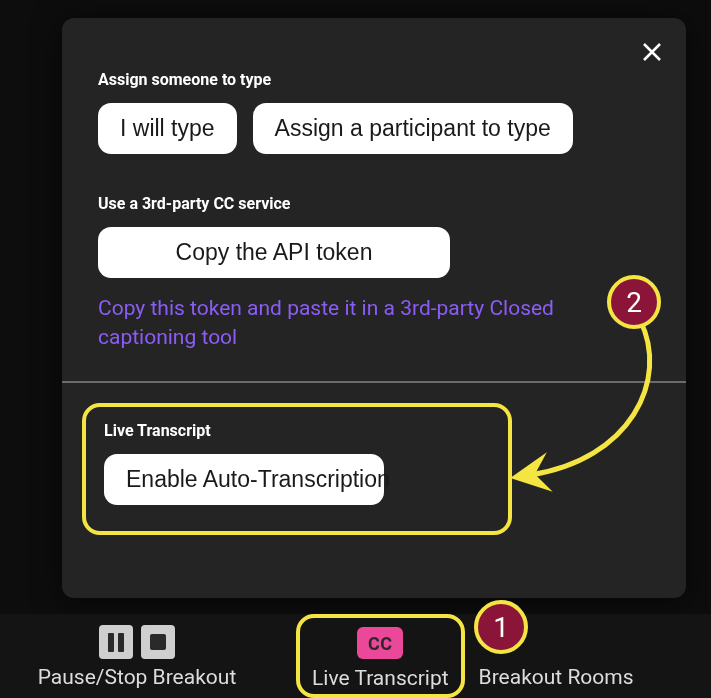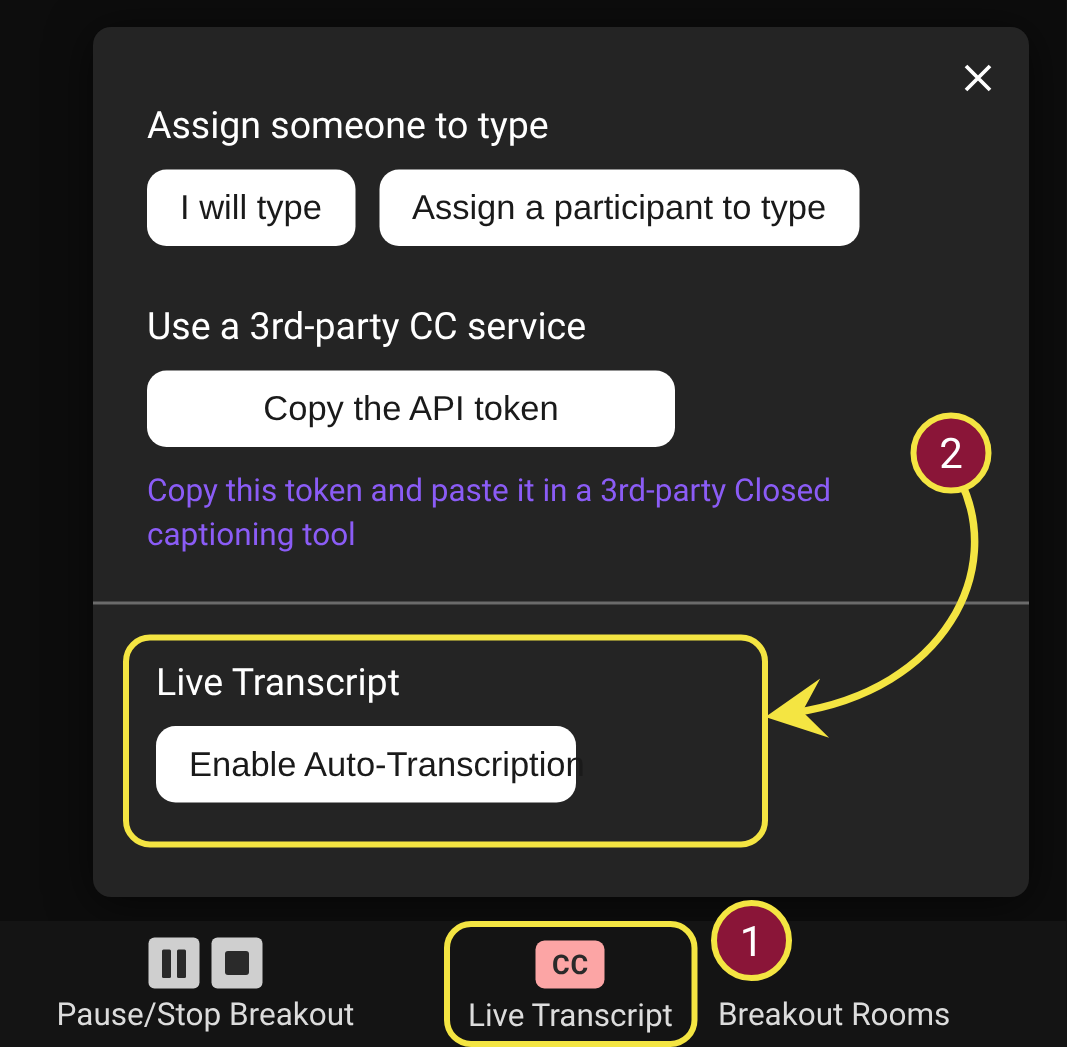--- a/index.html
+++ b/index.html
@@ -1,38 +1,38 @@
 <!DOCTYPE html>
 <html><head>
 <meta charset="utf-8">
 <style>
 html,body{margin:0;padding:0;width:711px;height:698px;background:#0d0d0d;font-family:-apple-system,BlinkMacSystemFont,"Segoe UI",Roboto,Helvetica,Arial,sans-serif;color:#fff;overflow:hidden;position:relative}
 .panel{position:absolute;top:18px;left:62px;width:624px;height:580px;background:#242424;border-radius:12px;box-shadow:0 4px 30px rgba(0,0,0,.6);padding:0;box-sizing:border-box}
 .panel .close{position:absolute;top:22px;right:22px;cursor:pointer}
 .panel .close svg{width:24px;height:24px;stroke:#fff;stroke-width:2.5;fill:none}
 .section{padding:0 36px}
 .s1{padding-top:52px}
-.h{font-size:25px;font-weight:400;color:#fff;margin:0 0 14px 0}
+.h{font-size:16px;font-weight:700;color:#fff;margin:0 0 14px 0}
 .btnrow{display:flex;gap:16px;margin-bottom:40px}
 .btn{background:#fff;color:#1a1a1a;font-size:23px;font-weight:400;border:none;border-radius:13px;padding:12px 22px;cursor:pointer;white-space:nowrap}
 .btn.wide{width:352px;text-align:center}
 .muted{font-size:21px;color:#8b5cf6;line-height:1.4;margin-top:16px}
 .hr{height:2px;background:#6b6b6b;margin:28px 0 0 0;width:100%}
 .live-wrap{margin:20px 0 0 20px;padding:14px 18px 26px 18px;border:4px solid #f4e542;border-radius:18px;width:430px;box-sizing:border-box}
 .live-wrap .h{margin-bottom:14px}
 .toolbar{position:absolute;left:0;bottom:0;width:711px;height:84px;display:flex;align-items:center;justify-content:flex-start;padding-left:22px;box-sizing:border-box;background:#141414}
 .titem{display:flex;flex-direction:column;align-items:center;justify-content:center;cursor:pointer}
 .titem .icons{height:38px;display:flex;align-items:center;justify-content:center;gap:8px;margin-bottom:4px}
 .titem .lbl{font-size:21px;color:#dcdcdc;white-space:nowrap}
 .pauseicon,.stopicon,.ccicon,.gridicon{display:inline-flex;align-items:center;justify-content:center}
 .pauseicon{width:34px;height:34px;background:#cfcfcf;border-radius:4px}
 .pauseicon::before,.pauseicon::after{content:"";width:6px;height:19px;background:#2a2a2a;margin:0 2px;border-radius:1px}
 .stopicon{width:34px;height:34px;background:#cfcfcf;border-radius:4px}
 .stopicon::before{content:"";width:16px;height:16px;background:#2a2a2a;border-radius:2px}
-.ccicon{width:46px;height:32px;background:#fca5a5;border-radius:6px;color:#2a2a2a;font-weight:700;font-size:18px;letter-spacing:.5px}
+.ccicon{width:46px;height:32px;background:#ec4899;border-radius:6px;color:#2a2a2a;font-weight:700;font-size:18px;letter-spacing:.5px}
 .gridicon{width:36px;height:36px;display:grid;grid-template-columns:1fr 1fr;grid-template-rows:1fr 1fr;gap:4px}
 .gridicon span{background:#cfcfcf;border-radius:3px}
 .group2{border:4px solid #f4e542;border-radius:18px;padding:6px 12px 4px 12px;margin:0 14px 0 44px}
 .badge{position:absolute;width:46px;height:46px;border-radius:50%;background:#8a1538;border:4px solid #f4e542;color:#fff;font-size:28px;font-weight:400;display:flex;align-items:center;justify-content:center;z-index:50}
 .badge1{left:474px;top:600px}
 .badge2{left:607px;top:275px}
 .arrow{position:absolute;pointer-events:none;z-index:40}
 </style>
 </head>
 <body>

